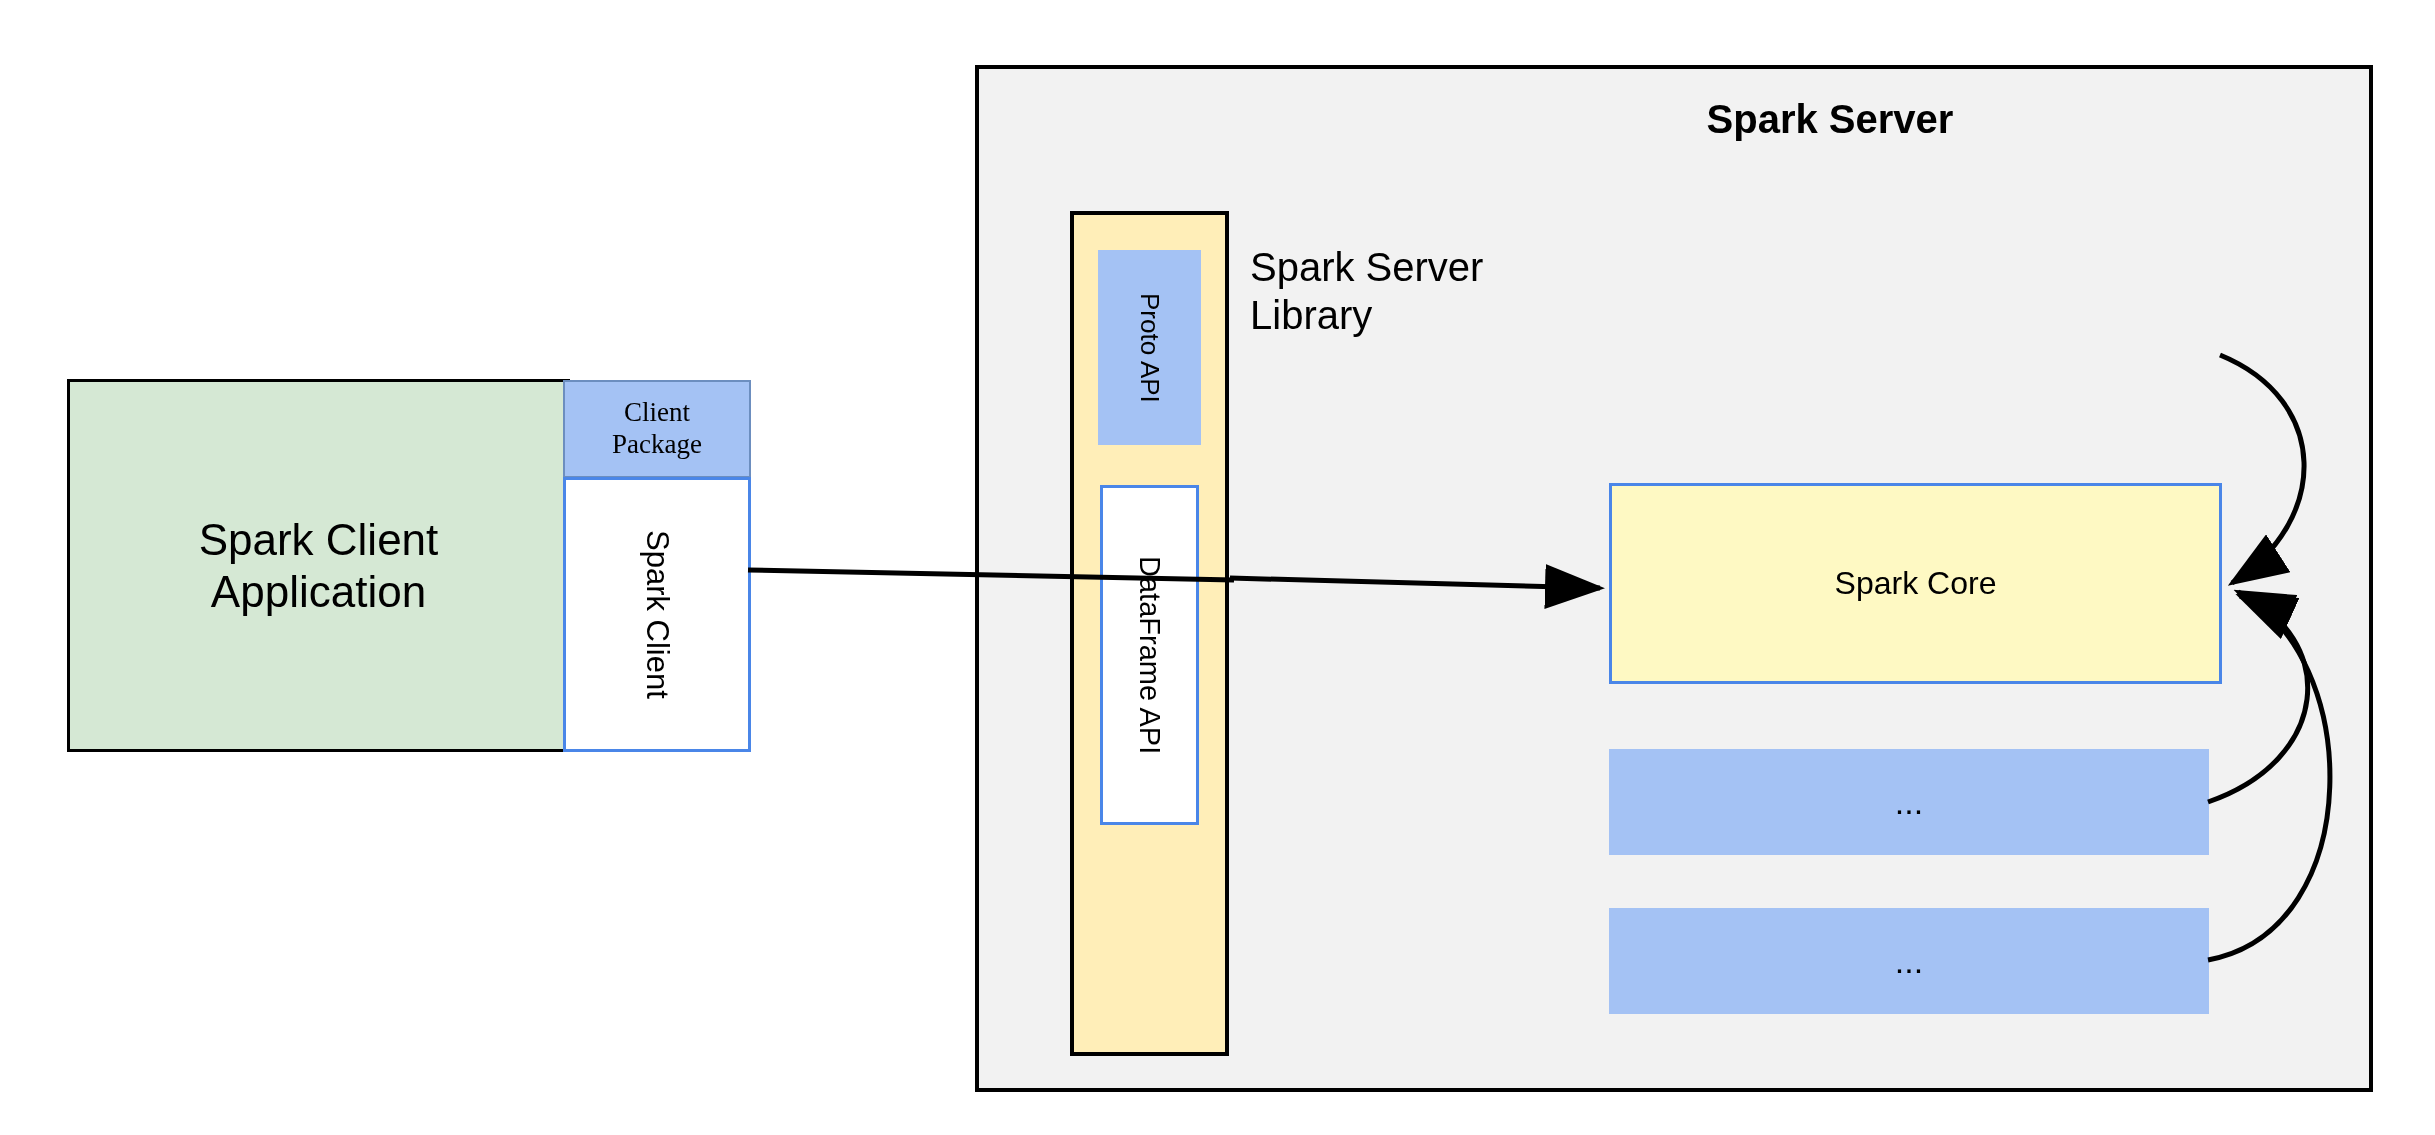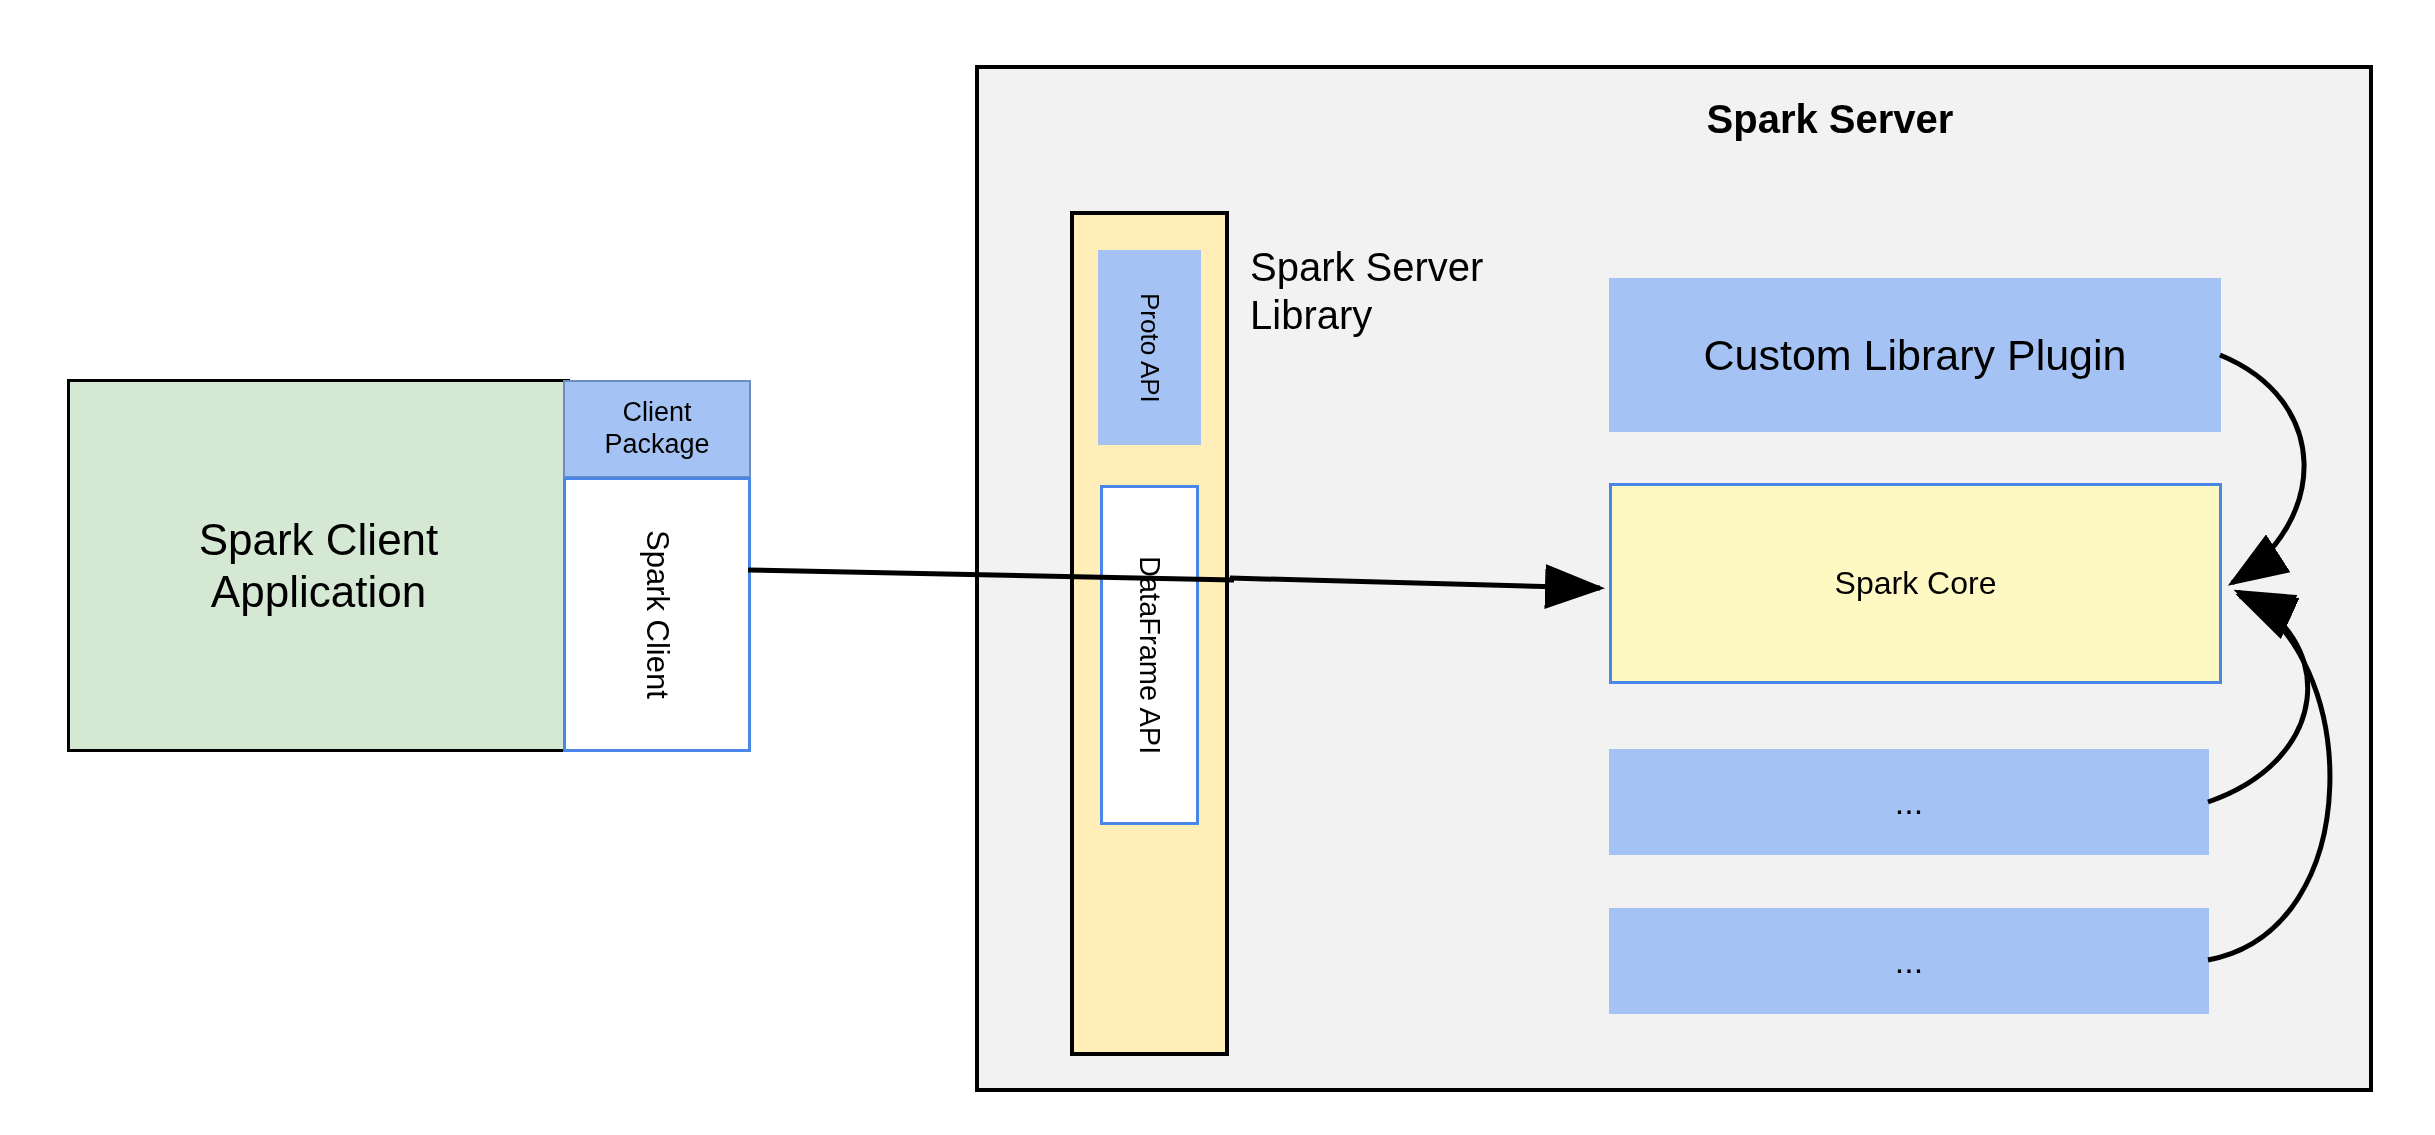--- a/index.html
+++ b/index.html
@@ -177,21 +177,21 @@
 <div id="canvas">
 
   <div class="server-panel"></div>
 
   <div class="box client-app">
     <span style="white-space: pre-line;">Spark Client
 Application</span>
   </div>
 
   <div class="box client-package">
-    <span style="white-space: pre-line;">Client
+    <span style="white-space: pre-line; font-family: Liberation Serif, serif;">Client
 Package</span>
   </div>
 
   <div class="box spark-client">
     <span class="vertical-text">Spark Client</span>
   </div>
 
 
   <div class="label spark-server-label">Spark Server</div>
 
@@ -201,23 +201,20 @@
   <div class="box api-column"></div>
 
   <div class="box proto-api">
     <span class="vertical-text">Proto API</span>
   </div>
 
   <div class="box dataframe-api">
     <span class="vertical-text">DataFrame API</span>
   </div>
 
-  <div class="box custom-plugin">
-    <span>Custom Library Plugin</span>
-  </div>
 
   <div class="box spark-core">
     <span>Spark Core</span>
   </div>
 
   <div class="box dots-box-1">
     <span>...</span>
   </div>
 
   <div class="box dots-box-2">

